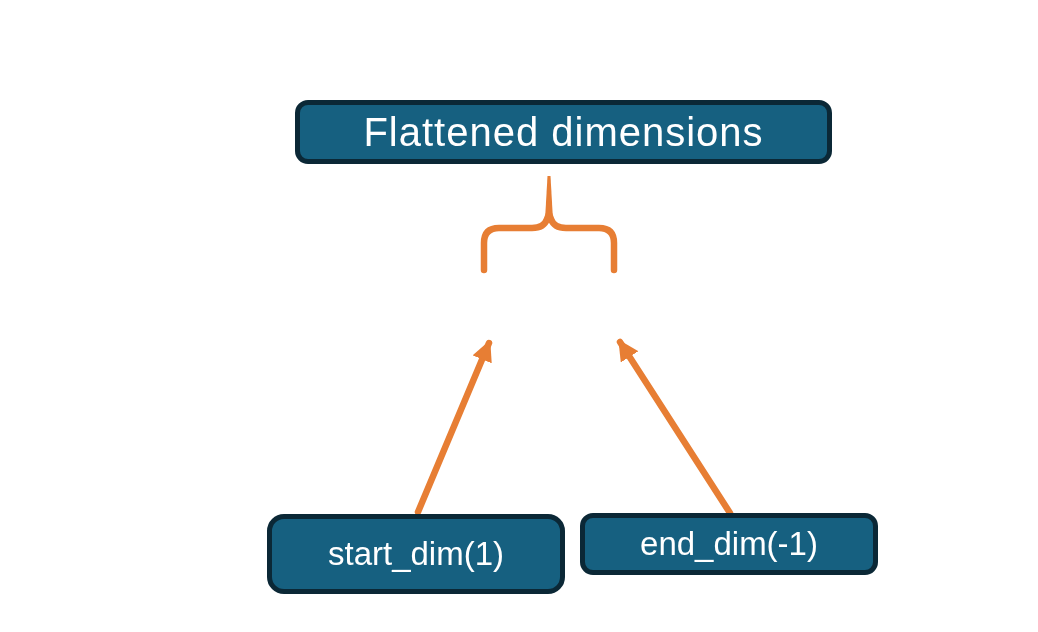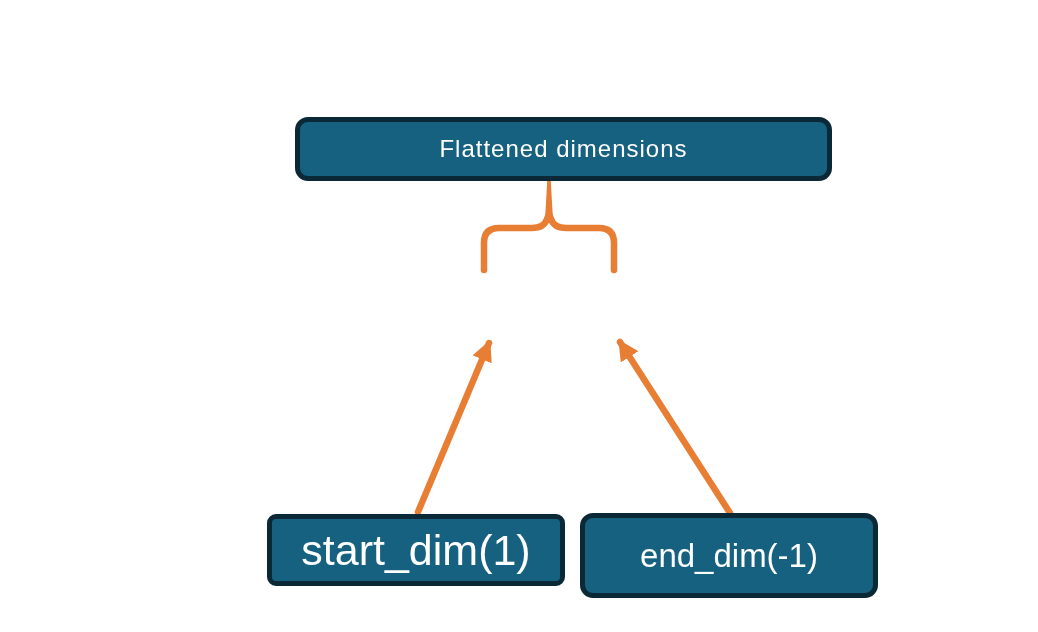--- a/index.html
+++ b/index.html
@@ -24,42 +24,41 @@
     display: flex;
     align-items: center;
     justify-content: center;
     text-align: center;
     white-space: nowrap;
   }
   .node-title {
     left: 295px; top: 100px;
     width: 537px; height: 64px;
     border-radius: 13px;
-    font-size: 24px;
+    font-size: 40px;
     letter-spacing: 1px;
-    margin-top: 17px;
   }
   .node-tensor {
     left: 178px; top: 215px;
     width: 699px; height: 165px;
     border-radius: 24px;
     font-size: 46px;
     word-spacing: 8px;
     letter-spacing: 1px;
   }
   .node-tensor .label { position: relative; top: 3px; }
   .node-start {
     left: 267px; top: 514px;
-    width: 298px; height: 72px;
-    border-radius: 9px;
-    font-size: 43px;
+    width: 298px; height: 80px;
+    border-radius: 17px;
+    font-size: 33px;
   }
   .node-end {
     left: 580px; top: 513px;
-    width: 298px; height: 85px;
+    width: 298px; height: 62px;
     border-radius: 13px;
     font-size: 33px;
   }
   .overlay {
     position: absolute;
     left: 0; top: 0;
     width: 1038px;
     height: 632px;
     pointer-events: none;
   }

